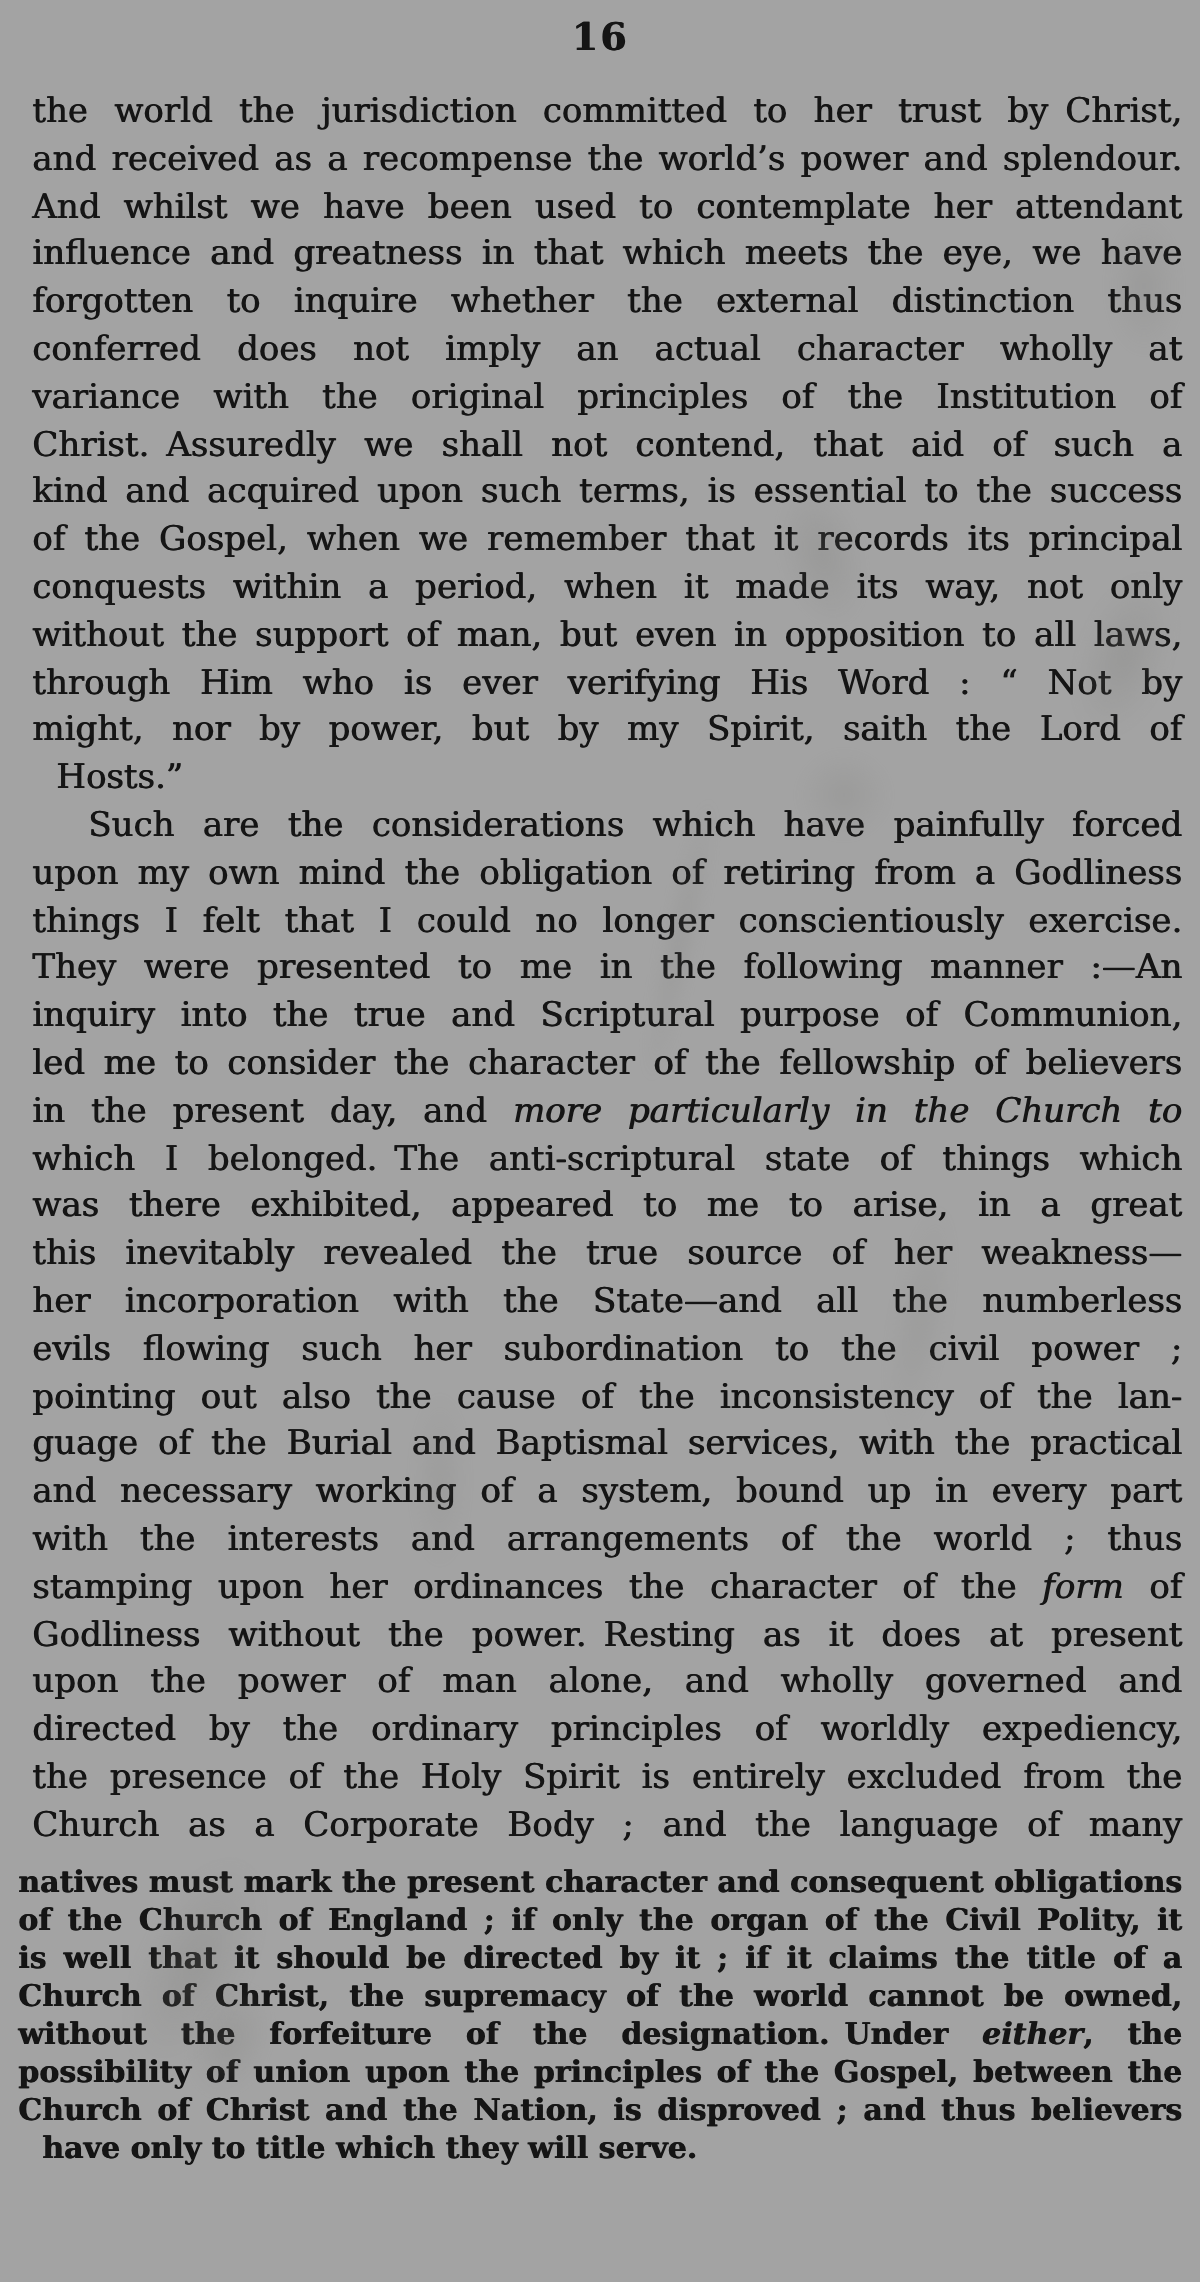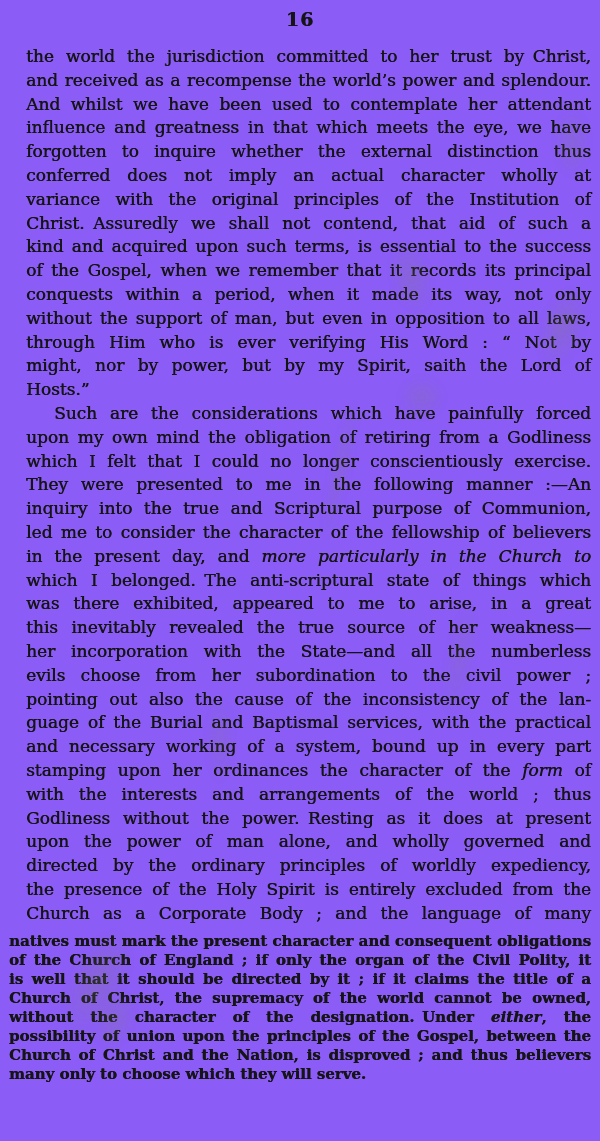--- a/index.html
+++ b/index.html
@@ -1,39 +1,39 @@
 <!DOCTYPE html>
 <html><head>
 <meta charset="utf-8">
 <style>
   html, body { margin: 0; padding: 0; background: #e8e8e8; }
   .page {
     position: relative;
     width: 600px;
     height: 1141px;
     margin: 0 auto;
-    background: #8b5cf6;
+    background: #a3a3a3;
     color: #151515;
     font-family: "DejaVu Serif", serif;
     overflow: hidden;
   }
   .page-number {
     position: absolute;
     top: 8px;
     left: 0; right: 0;
     text-align: center;
     font-size: 19px;
     font-weight: bold;
     letter-spacing: 1px;
     text-shadow: 0.4px 0 currentColor;
   }
   .main-text {
     position: absolute;
     top: 45px;
-    left: 26px;
+    left: 16px;
     right: 9px;
     font-size: 17px;
     line-height: 23.8px;
     text-shadow: 0.4px 0 currentColor;
   }
   .footnote {
     position: absolute;
     top: 932px;
     left: 9px;
     right: 9px;
@@ -42,20 +42,21 @@
     text-shadow: 0.35px 0 currentColor;
     font-weight: bold;
   }
   .line {
     text-align: justify;
     text-align-last: justify;
     text-justify: inter-word;
   }
   .line.last {
     text-align-last: left;
+    margin-left: 12px;
   }
   .line.indent {
     text-indent: 28px;
   }
   .it { font-style: italic; }
   
   .art {
     position: absolute;
     pointer-events: none;
     background: radial-gradient(ellipse at center, rgba(125,125,122,0.55), rgba(125,125,122,0) 70%);
@@ -91,52 +92,52 @@
         <div class="line"><span>of the Gospel, when we remember that it records its principal</span></div>
         <div class="line"><span>conquests within a period, when it made its way, not only</span></div>
         <div class="line"><span>without the support of man, but even in opposition to all laws,</span></div>
         <div class="line"><span>through Him who is ever verifying His Word : “ Not by</span></div>
         <div class="line"><span>might, nor by power, but by my Spirit, saith the Lord of</span></div>
         <div class="line last"><span>Hosts.”</span></div>
       </div>
     <div>
         <div class="line indent"><span>Such are the considerations which have painfully forced</span></div>
         <div class="line"><span>upon my own mind the obligation of retiring from a Godliness</span></div>
-        <div class="line"><span>which I felt that I could no longer conscientiously exercise.</span></div>
+        <div class="line"><span>things I felt that I could no longer conscientiously exercise.</span></div>
         <div class="line"><span>They were presented to me in the following manner :—An</span></div>
         <div class="line"><span>inquiry into the true and Scriptural purpose of Communion,</span></div>
         <div class="line"><span>led me to consider the character of the fellowship of believers</span></div>
         <div class="line"><span>in the present day, and </span><span class="it">more particularly in the Church to</span></div>
         <div class="line"><span>which I belonged. The anti-scriptural state of things which</span></div>
         <div class="line"><span>was there exhibited, appeared to me to arise, in a great</span></div>
         <div class="line"><span>this inevitably revealed the true source of her weakness—</span></div>
         <div class="line"><span>her incorporation with the State—and all the numberless</span></div>
-        <div class="line"><span>evils choose from her subordination to the civil power ;</span></div>
+        <div class="line"><span>evils flowing such her subordination to the civil power ;</span></div>
         <div class="line"><span>pointing out also the cause of the inconsistency of the lan-</span></div>
         <div class="line"><span>guage of the Burial and Baptismal services, with the practical</span></div>
         <div class="line"><span>and necessary working of a system, bound up in every part</span></div>
+        <div class="line"><span>with the interests and arrangements of the world ; thus</span></div>
         <div class="line"><span>stamping upon her ordinances the character of the </span><span class="it">form</span><span> of</span></div>
-        <div class="line"><span>with the interests and arrangements of the world ; thus</span></div>
         <div class="line"><span>Godliness without the power. Resting as it does at present</span></div>
         <div class="line"><span>upon the power of man alone, and wholly governed and</span></div>
         <div class="line"><span>directed by the ordinary principles of worldly expediency,</span></div>
         <div class="line"><span>the presence of the Holy Spirit is entirely excluded from the</span></div>
         <div class="line"><span>Church as a Corporate Body ; and the language of many</span></div>
       </div>
   </div>
 
   <div class="footnote">
       <div class="line"><span>natives must mark the present character and consequent obligations</span></div>
       <div class="line"><span>of the Church of England ; if only the organ of the Civil Polity, it</span></div>
       <div class="line"><span>is well that it should be directed by it ; if it claims the title of a</span></div>
       <div class="line"><span>Church of Christ, the supremacy of the world cannot be owned,</span></div>
-      <div class="line"><span>without the character of the designation. Under </span><span class="it">either</span><span>, the</span></div>
+      <div class="line"><span>without the forfeiture of the designation. Under </span><span class="it">either</span><span>, the</span></div>
       <div class="line"><span>possibility of union upon the principles of the Gospel, between the</span></div>
       <div class="line"><span>Church of Christ and the Nation, is disproved ; and thus believers</span></div>
-      <div class="line last"><span>many only to choose which they will serve.</span></div>
+      <div class="line last"><span>have only to title which they will serve.</span></div>
     </div>
 
   <div>
     <div class="art a1"></div>
     <div class="art a2"></div>
     <div class="art a3"></div>
     <div class="art a4"></div>
     <div class="art a5"></div>
     <div class="art a6"></div>
     <div class="art a7"></div>

